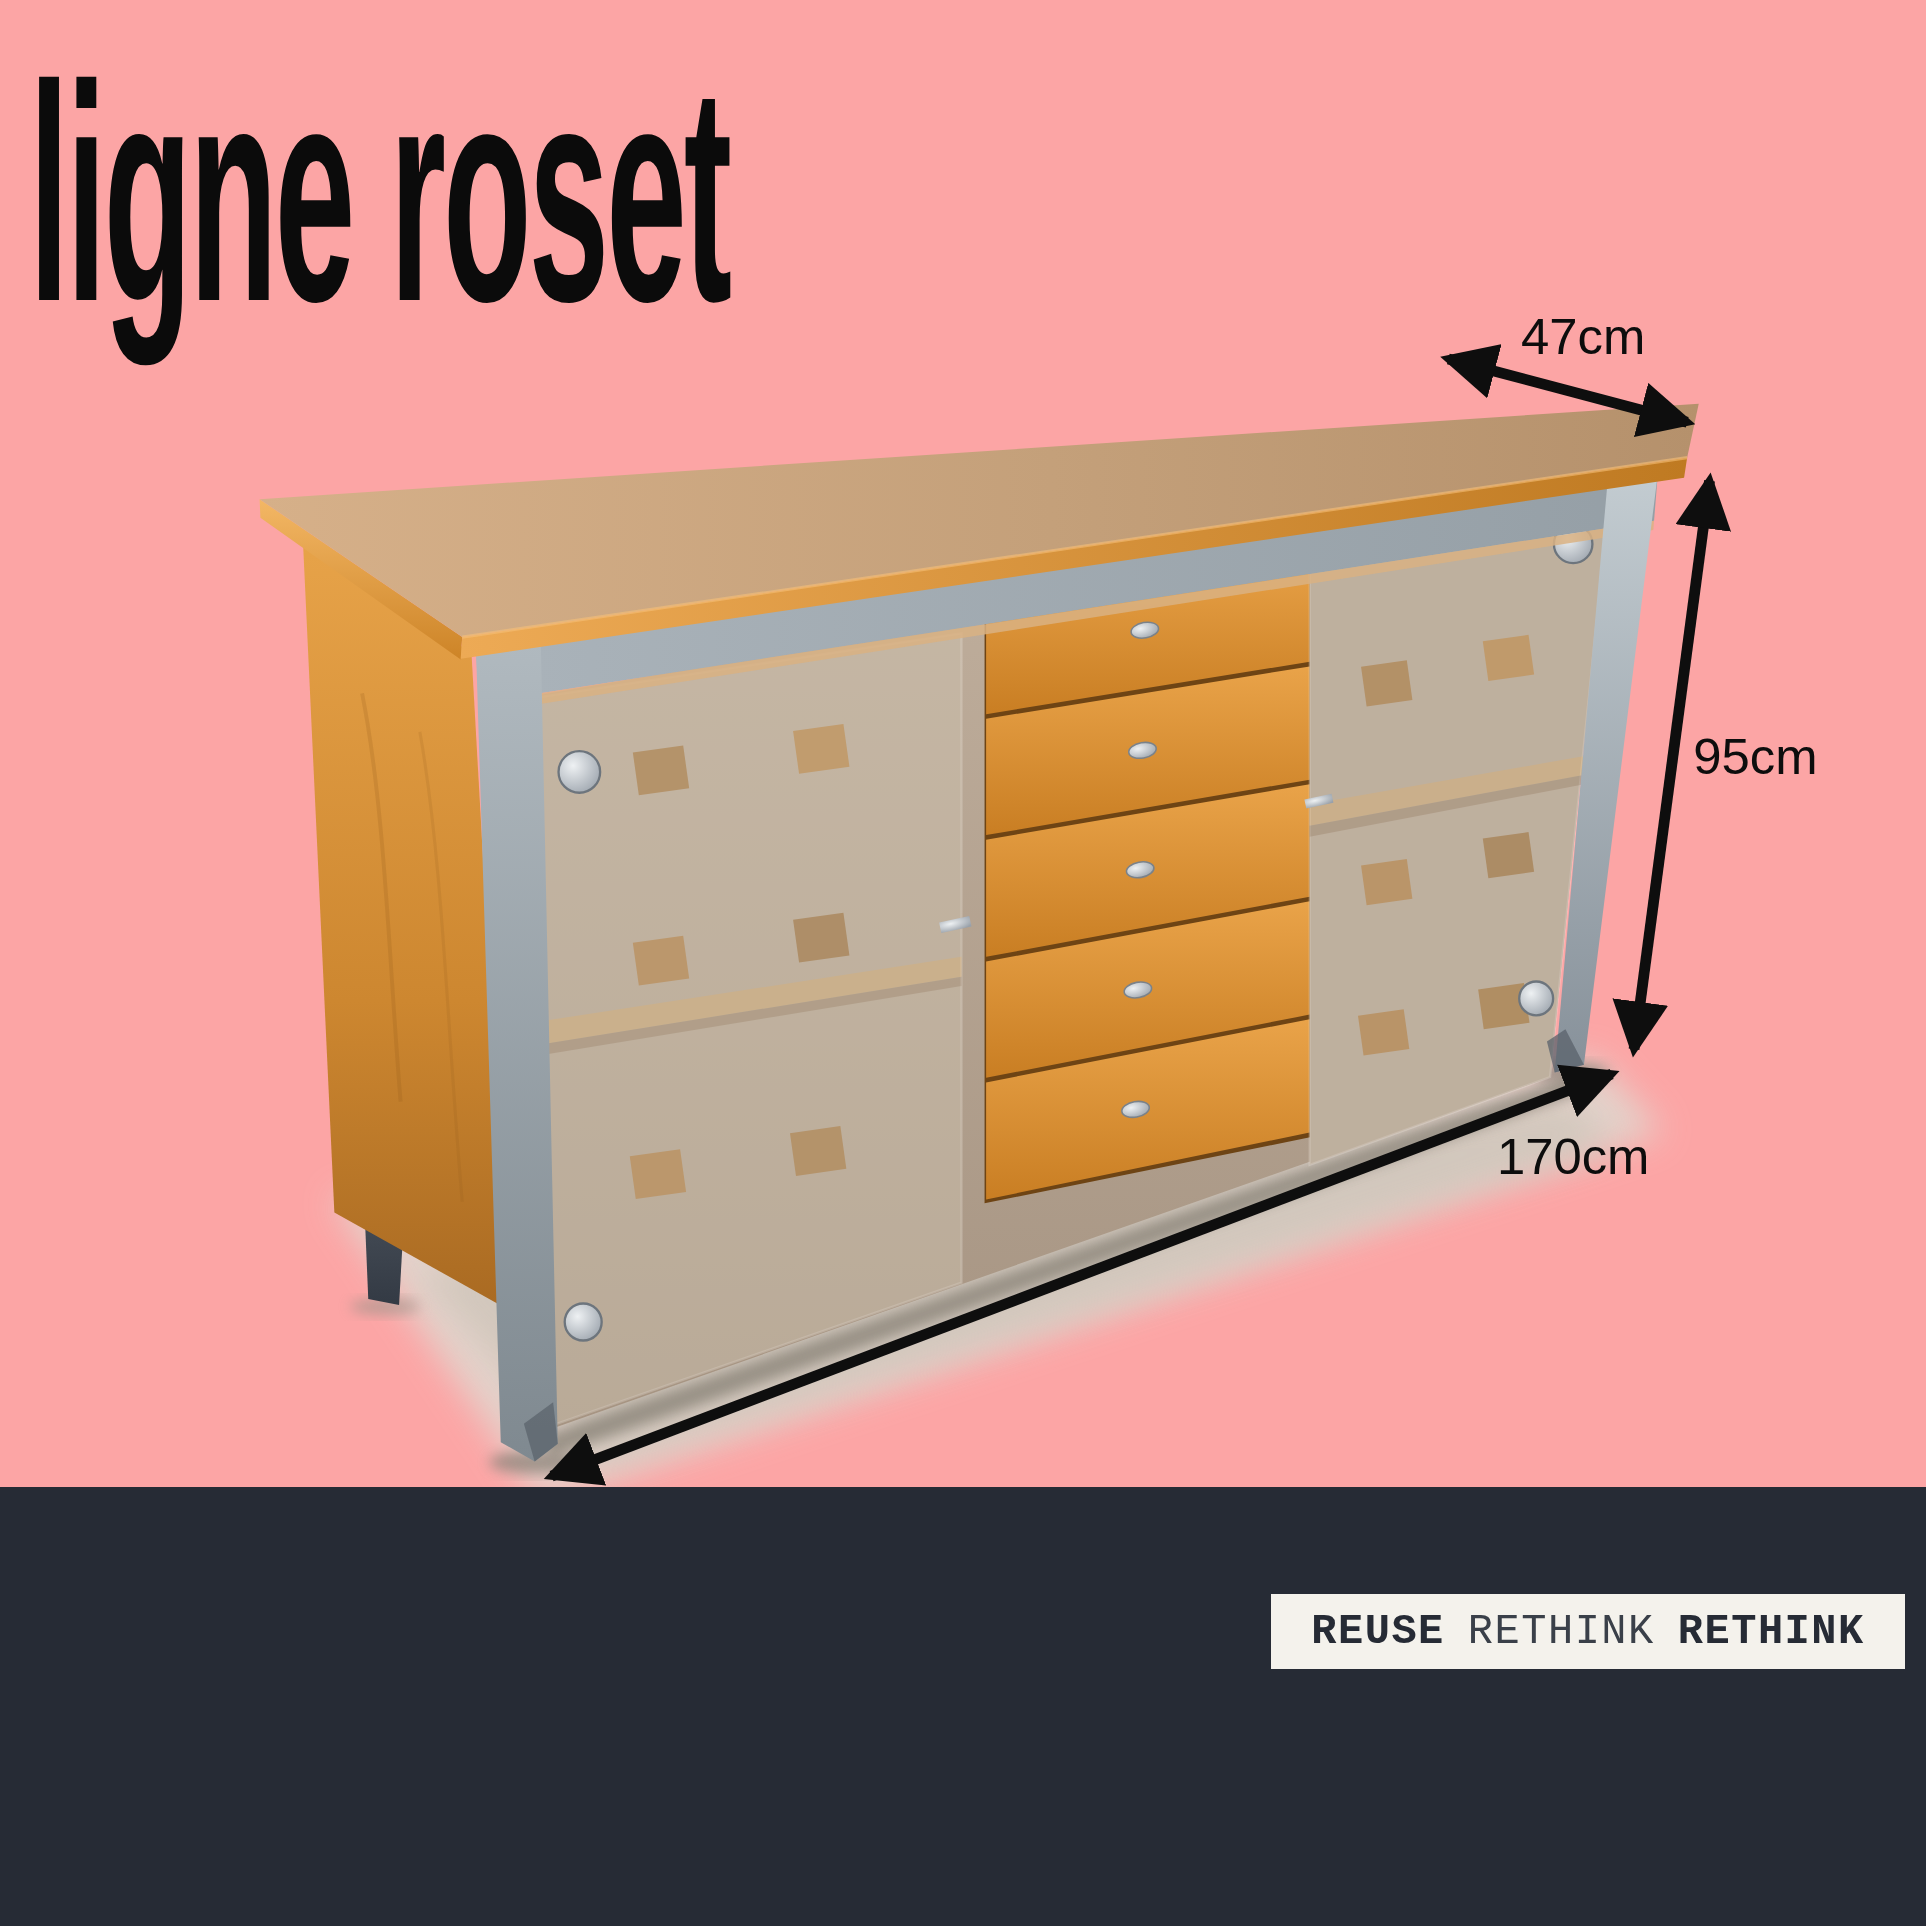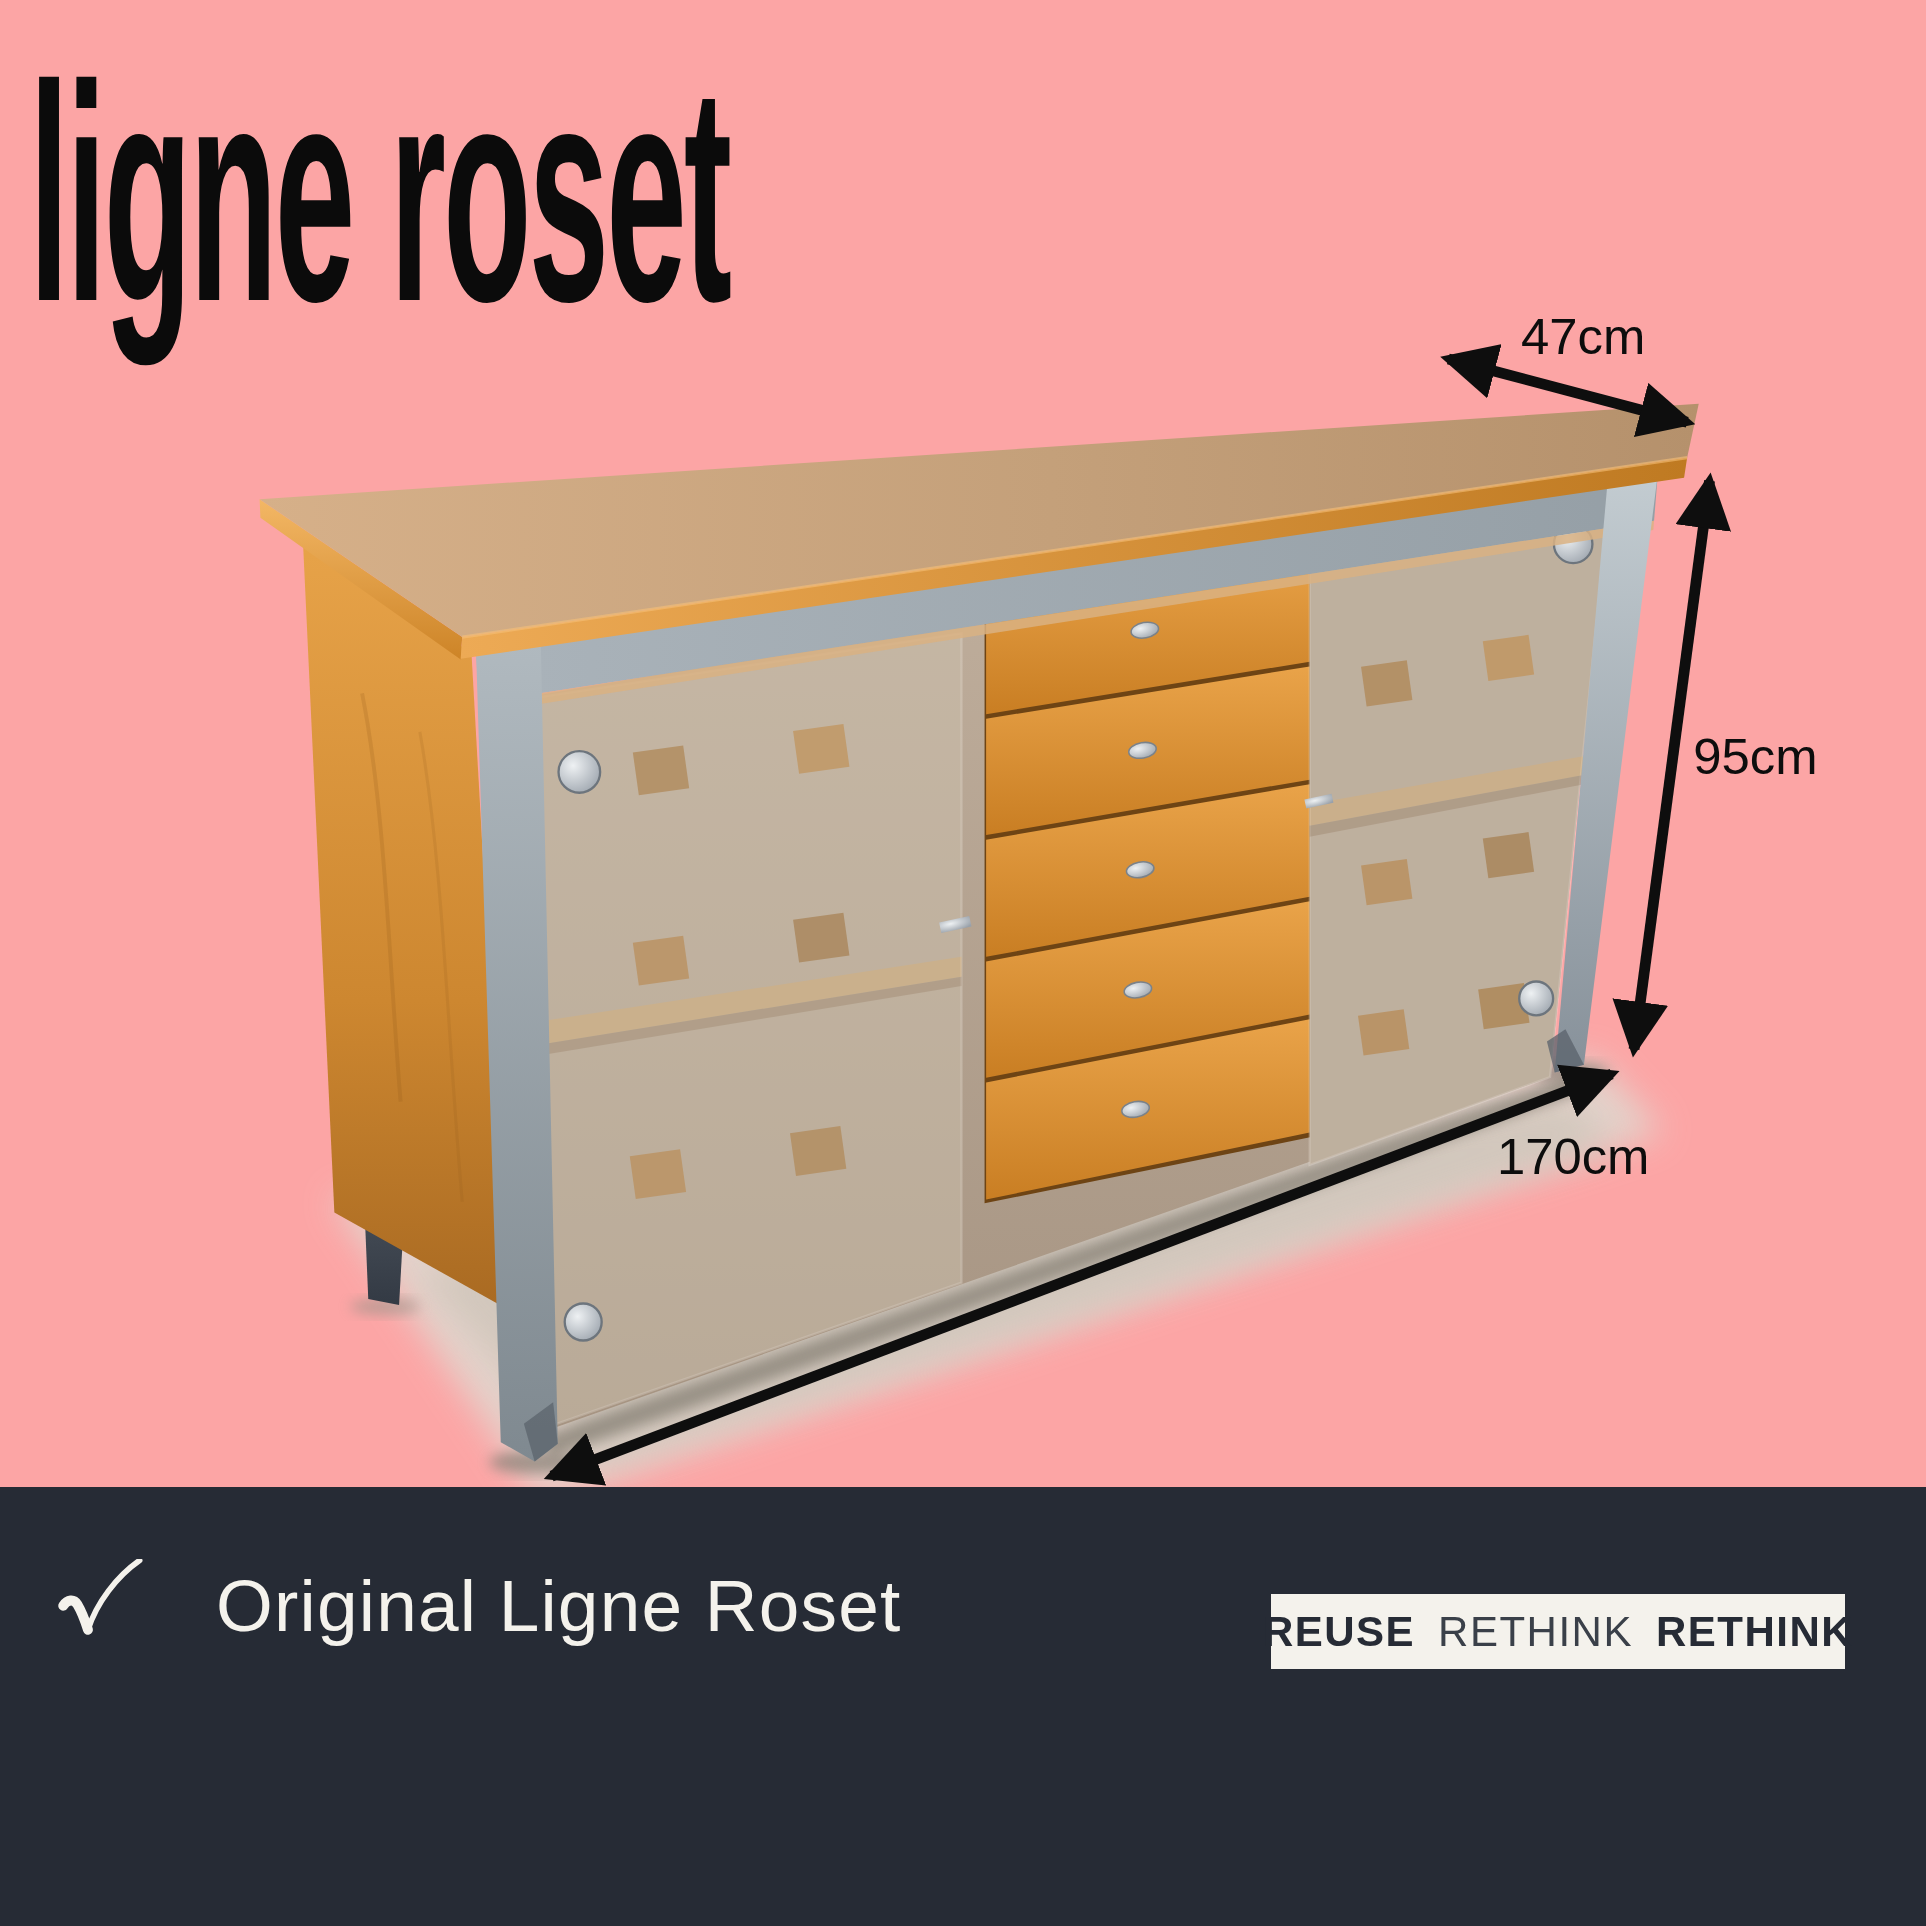--- a/index.html
+++ b/index.html
@@ -23,23 +23,23 @@
   .features{position:absolute;left:46px;top:81px;display:flex;flex-direction:column;gap:34px;}
   .feature{display:flex;align-items:center;height:74px;}
   .feature svg{width:108px;height:92px;flex:0 0 auto;margin-right:62px;}
   .feature-label{font-size:73px;color:#f4f2ec;letter-spacing:1.2px;font-weight:400;white-space:nowrap;}
 
   .reseller{position:absolute;left:1271px;top:73px;width:586px;}
   .reseller-logo{display:flex;align-items:flex-end;height:154px;}
   .reseller-logo svg{width:158px;height:153px;}
   .reseller-name{font-size:150px;line-height:127px;font-weight:700;color:#f4f2ec;
                  letter-spacing:-4.6px;margin-left:42px;transform:scaleX(.97);transform-origin:left bottom;}
-  .tagline-box{margin-top:34px;width:574px;height:75px;background:#f4f2ec;color:#262b35;
+  .tagline-box{margin-top:34px;width:634px;height:75px;background:#f4f2ec;color:#262b35;
                display:flex;align-items:center;justify-content:center;gap:23px;
-               font-size:42px;letter-spacing:1.5px;white-space:nowrap;}
+               font-size:42px;letter-spacing:1.5px;white-space:nowrap;font-family:Liberation Mono, monospace;}
   .tagline-box .bold{font-weight:700;}
   .tagline-box .reg{font-weight:400;color:#3a4049;}
 </style>
 </head>
 <body>
 
 <div class="page">
 
   <div class="brand-logo">ligne roset</div>
 
@@ -193,27 +193,20 @@
       <line x1="2219" y1="624" x2="2121" y2="1362" marker-start="url(#head)" marker-end="url(#head)"></line>
       <line x1="716" y1="1916" x2="2092" y2="1394" marker-start="url(#head)" marker-end="url(#head)"></line>
     </g>
     <text class="dim-label" x="2055" y="460" text-anchor="middle">47cm</text>
     <text class="dim-label" x="2198" y="1005" text-anchor="start">95cm</text>
     <text class="dim-label" x="2042" y="1524" text-anchor="middle">170cm</text>
   </svg>
 
   <div class="footer">
     <div class="features">
-      <div class="feature">
-        <svg viewBox="0 0 120 130">
-          <path d="M8,66 C14,57 23,56 28,64 C34,74 38,84 43,100" stroke="#f4f2ec" stroke-width="14" fill="none" stroke-linecap="round"></path>
-          <path d="M43,100 C55,62 84,24 116,2" stroke="#f4f2ec" stroke-width="8" fill="none" stroke-linecap="round"></path>
-        </svg>
-        <span class="feature-label">Original Ligne Roset</span>
-      </div>
     </div>
 
     <div class="reseller">
       <div class="tagline-box">
         <span class="bold">REUSE</span>
         <span class="reg">RETHINK</span>
         <span class="bold">RETHINK</span>
       </div>
     </div>
   </div>

